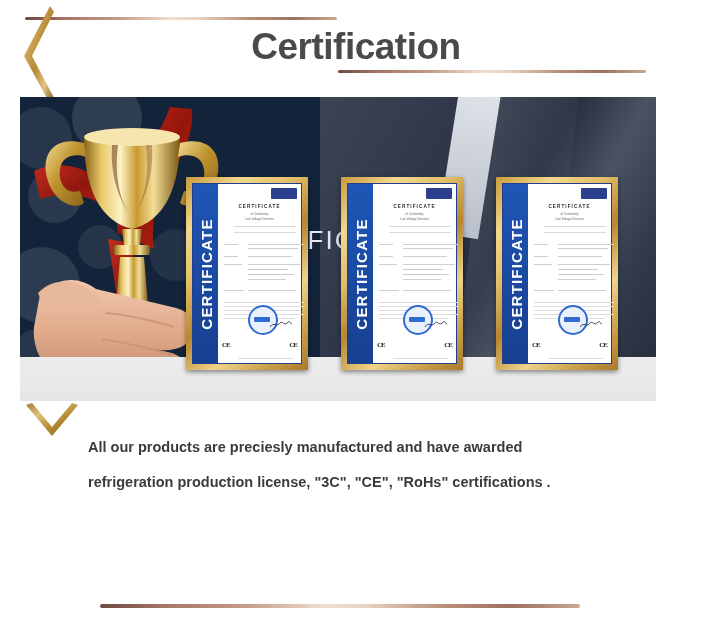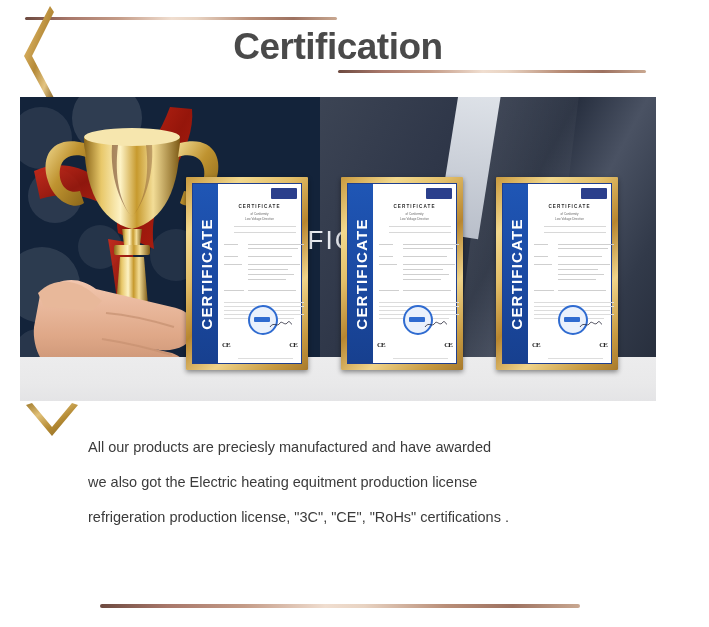--- a/index.html
+++ b/index.html
@@ -16,21 +16,21 @@
     background:linear-gradient(90deg,#6d4a40 0%,#a8776a 14%,#c49b87 30%,#f0ded0 47%,#e8d3c2 55%,#b98e78 72%,#9d7160 86%,#c9a891 100%);}
   .rule-top{left:25px;top:17px;width:312px;}
   .rule-mid{left:338px;top:70px;width:308px;}
   .rule-bottom{left:100px;top:604px;width:480px;height:4px;}
 
   
   .chev-left{position:absolute;left:20px;top:6px;width:34px;height:98px;}
   .chev-down{position:absolute;left:26px;top:403px;width:52px;height:34px;}
 
   
-  .title{position:absolute;left:178px;top:24px;width:320px;
+  .title{position:absolute;left:196px;top:24px;width:320px;
     text-align:center;font-size:37px;font-weight:bold;color:#4a4a4a;
     letter-spacing:-0.5px;line-height:46px;}
 
   
   .banner{position:absolute;left:20px;top:97px;width:636px;height:304px;overflow:hidden;}
   .banner-bg{position:absolute;inset:0;background:#13233a;}
   
   .suit{position:absolute;left:300px;top:0;width:336px;height:304px;
     background:
       linear-gradient(118deg,#3c4454 0%,#2f3749 30%,#272f3f 52%,#4a5263 66%,#323a4a 82%,#242b39 100%);}
@@ -83,21 +83,21 @@
   .cert-seal:after{content:"";position:absolute;left:4px;top:10px;width:16px;height:5px;
     background:#2f6bd0;border-radius:1px;}
   .cert-sign{position:absolute;right:8px;bottom:34px;width:24px;height:9px;}
   .ce{position:absolute;bottom:14px;font-size:7px;font-weight:bold;color:#2a2a2a;
     font-family:"Liberation Serif",serif;letter-spacing:-1px;}
   .ce-l{left:4px;} .ce-r{right:4px;}
   .cert-foot{position:absolute;left:20px;right:8px;bottom:4px;height:1px;background:#dddddd;}
 
   
   .copy{position:absolute;left:88px;top:430px;width:600px;}
-  .copy-line{font-size:14.5px;font-weight:normal;color:#3b3b3b;line-height:35px;
+  .copy-line{font-size:14.5px;font-weight:bold;color:#3b3b3b;line-height:35px;
     white-space:nowrap;}
 </style>
 </head>
 <body>
 
 <div class="page">
 
   <div class="rule rule-top"></div>
 
   <div class="chev-left">
@@ -325,19 +325,18 @@
           <stop offset="60%" stop-color="#b48a33"></stop>
           <stop offset="100%" stop-color="#7e5d1d"></stop>
         </linearGradient>
       </defs>
       <polygon points="0,2 6,0 26,24 46,0 52,2 26,33" fill="url(#gold2)"></polygon>
     </svg>
   </div>
 
   <div class="copy">
     <div class="copy-line">All our products are preciesly manufactured and have awarded</div>
-    <div class="copy-line">we also got the Electric heating equitment production license</div>
     <div class="copy-line">refrigeration production license, "3C", "CE", "RoHs" certifications .</div>
   </div>
 
   <div class="rule rule-bottom"></div>
 
 </div>
 
 </body></html>

